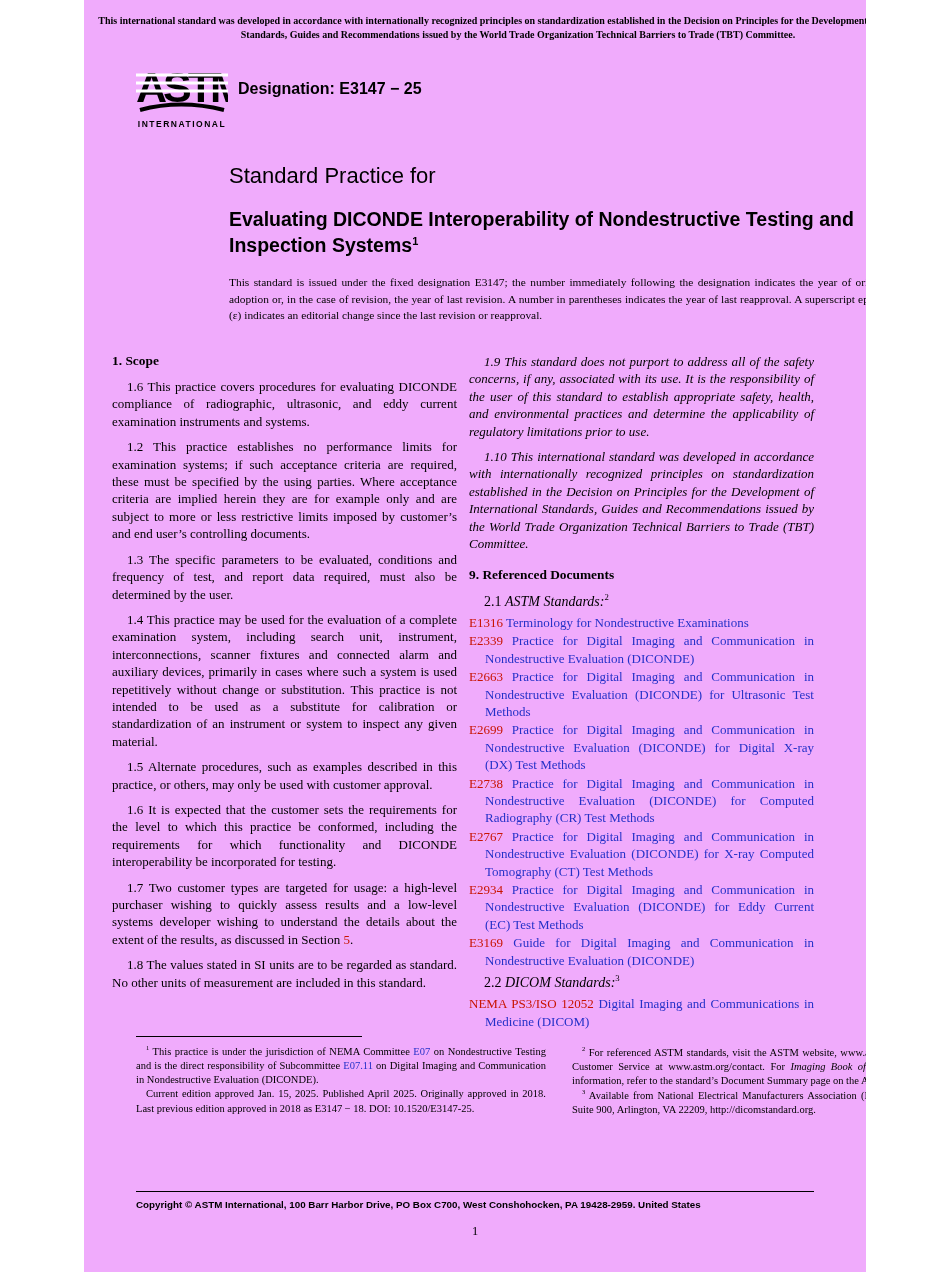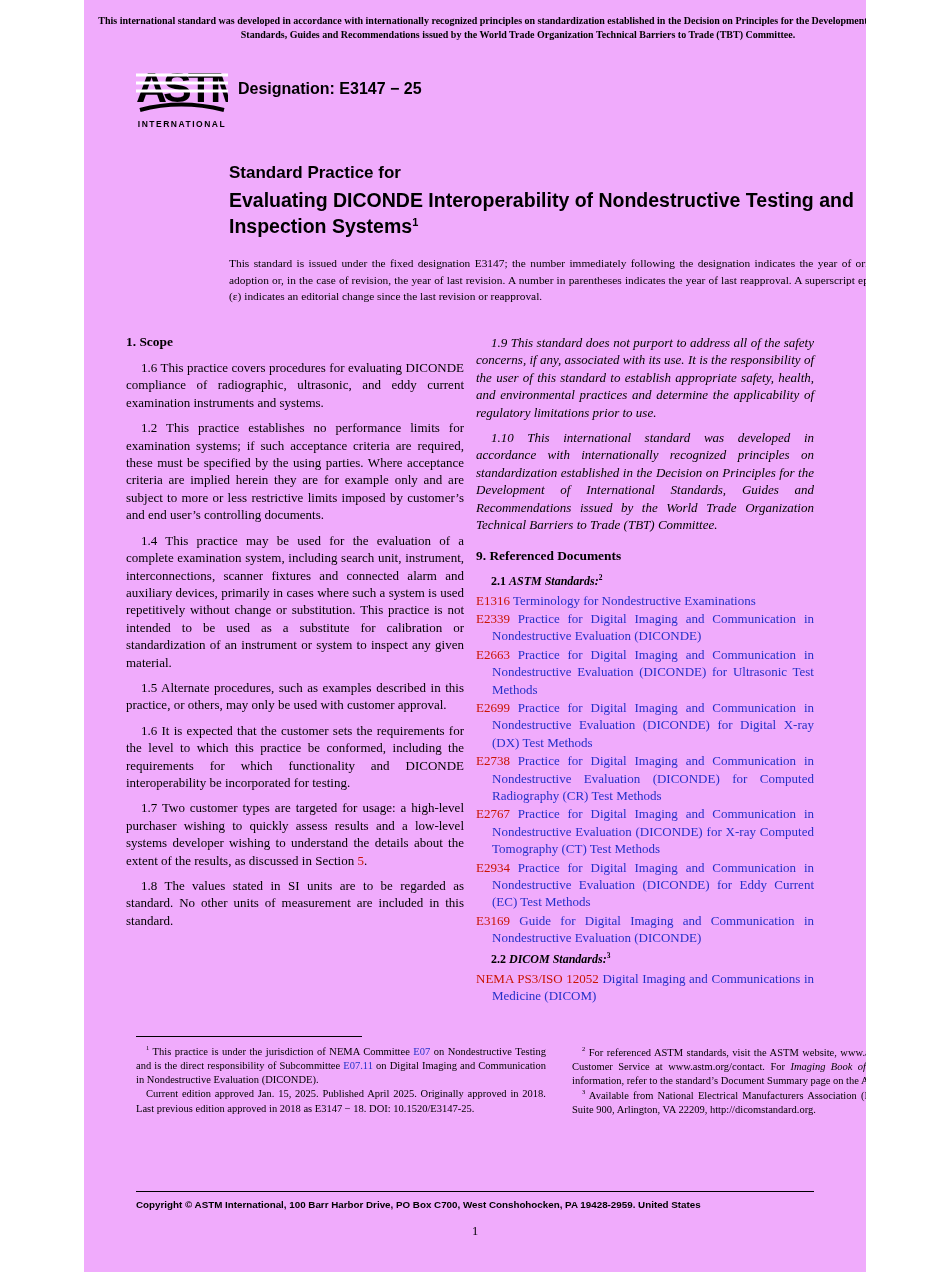--- a/index.html
+++ b/index.html
@@ -41,66 +41,65 @@
   .designation {
     font-family:"Liberation Sans", sans-serif;
     font-weight:bold;
     font-size:16px;
     margin:18px 0 0 10px;
   }
   
   .title-block { margin:34px 0 0 145px; }
   .kicker {
     font-family:"Liberation Sans", sans-serif;
-    font-weight:bold;
-    font-size:17px;
-    margin-bottom:5px;
+    font-weight:normal;
+    font-size:22px;
+    margin-bottom:18px;
   }
   .main-title {
     font-family:"Liberation Sans", sans-serif;
     font-weight:bold;
     font-size:19.5px;
     line-height:1.32;
     max-width:625px;
   }
   .main-title sup { font-size:11px; }
   .issued {
     margin-top:16px;
     width:662px;
     font-size:11.4px;
     line-height:1.42;
     text-align:justify;
   }
   
   .columns {
     display:flex;
     gap:12px;
-    margin:30px 52px 0 42px;
+    margin:30px 52px 0 28px;
   }
   .col { width:410px; }
   h2.section {
     font-size:13.4px;
     font-weight:bold;
     margin:14px 0 9px 0;
   }
   h2.section.first { margin-top:0; }
   p.body {
     font-size:13px;
     line-height:1.34;
     text-align:justify;
     text-indent:15px;
     margin:0 0 8px 0;
   }
   p.body.italic { font-style:italic; }
   p.sublabel {
-    font-size:12px;
+    font-size:14px;
     line-height:1.34;
     text-indent:15px;
     margin:2px 0 3px 0;
-    font-weight:bold;
   }
   p.sublabel i { font-style:italic; }
   sup { font-size:0.62em; }
   .ref-list { margin-bottom:4px; }
   .ref {
     font-size:13px;
     line-height:1.34;
     text-align:justify;
     padding-left:16px;
     text-indent:-16px;
@@ -179,20 +178,21 @@
     <h1 class="main-title"><span>Evaluating DICONDE Interoperability of Nondestructive Testing and Inspection Systems</span><sup>1</sup></h1>
     <p class="issued">This standard is issued under the fixed designation E3147; the number immediately following the designation indicates the year of original adoption or, in the case of revision, the year of last revision. A number in parentheses indicates the year of last reapproval. A superscript epsilon (ε) indicates an editorial change since the last revision or reapproval.</p>
   </div>
 
   <div class="columns">
 
     <div class="col">
       <h2 class="section first">1.  Scope</h2>
       <p class="body">1.6 This practice covers procedures for evaluating DICONDE compliance of radiographic, ultrasonic, and eddy current examination instruments and systems.</p>
       <p class="body">1.2 This practice establishes no performance limits for examination systems; if such acceptance criteria are required, these must be specified by the using parties. Where acceptance criteria are implied herein they are for example only and are subject to more or less restrictive limits imposed by customer’s and end user’s controlling documents.</p>
+      <p class="body">1.3 The specific parameters to be evaluated, conditions and frequency of test, and report data required, must also be determined by the user.</p>
       <p class="body">1.4 This practice may be used for the evaluation of a complete examination system, including search unit, instrument, interconnections, scanner fixtures and connected alarm and auxiliary devices, primarily in cases where such a system is used repetitively without change or substitution. This practice is not intended to be used as a substitute for calibration or standardization of an instrument or system to inspect any given material.</p>
       <p class="body">1.5 Alternate procedures, such as examples described in this practice, or others, may only be used with customer approval.</p>
       <p class="body">1.6 It is expected that the customer sets the requirements for the level to which this practice be conformed, including the requirements for which functionality and DICONDE interoperability be incorporated for testing.</p>
       <p class="body"><span>1.7 Two customer types are targeted for usage: a high-level purchaser wishing to quickly assess results and a low-level systems developer wishing to understand the details about the extent of the results, as discussed in Section </span><a class="red">5</a><span>.</span></p>
       <p class="body">1.8 The values stated in SI units are to be regarded as standard. No other units of measurement are included in this standard.</p>
     </div>
 
     <div class="col">
       <p class="body italic">1.9 This standard does not purport to address all of the safety concerns, if any, associated with its use. It is the responsibility of the user of this standard to establish appropriate safety, health, and environmental practices and determine the applicability of regulatory limitations prior to use.</p>
       <p class="body italic">1.10 This international standard was developed in accordance with internationally recognized principles on standardization established in the Decision on Principles for the Development of International Standards, Guides and Recommendations issued by the World Trade Organization Technical Barriers to Trade (TBT) Committee.</p>

